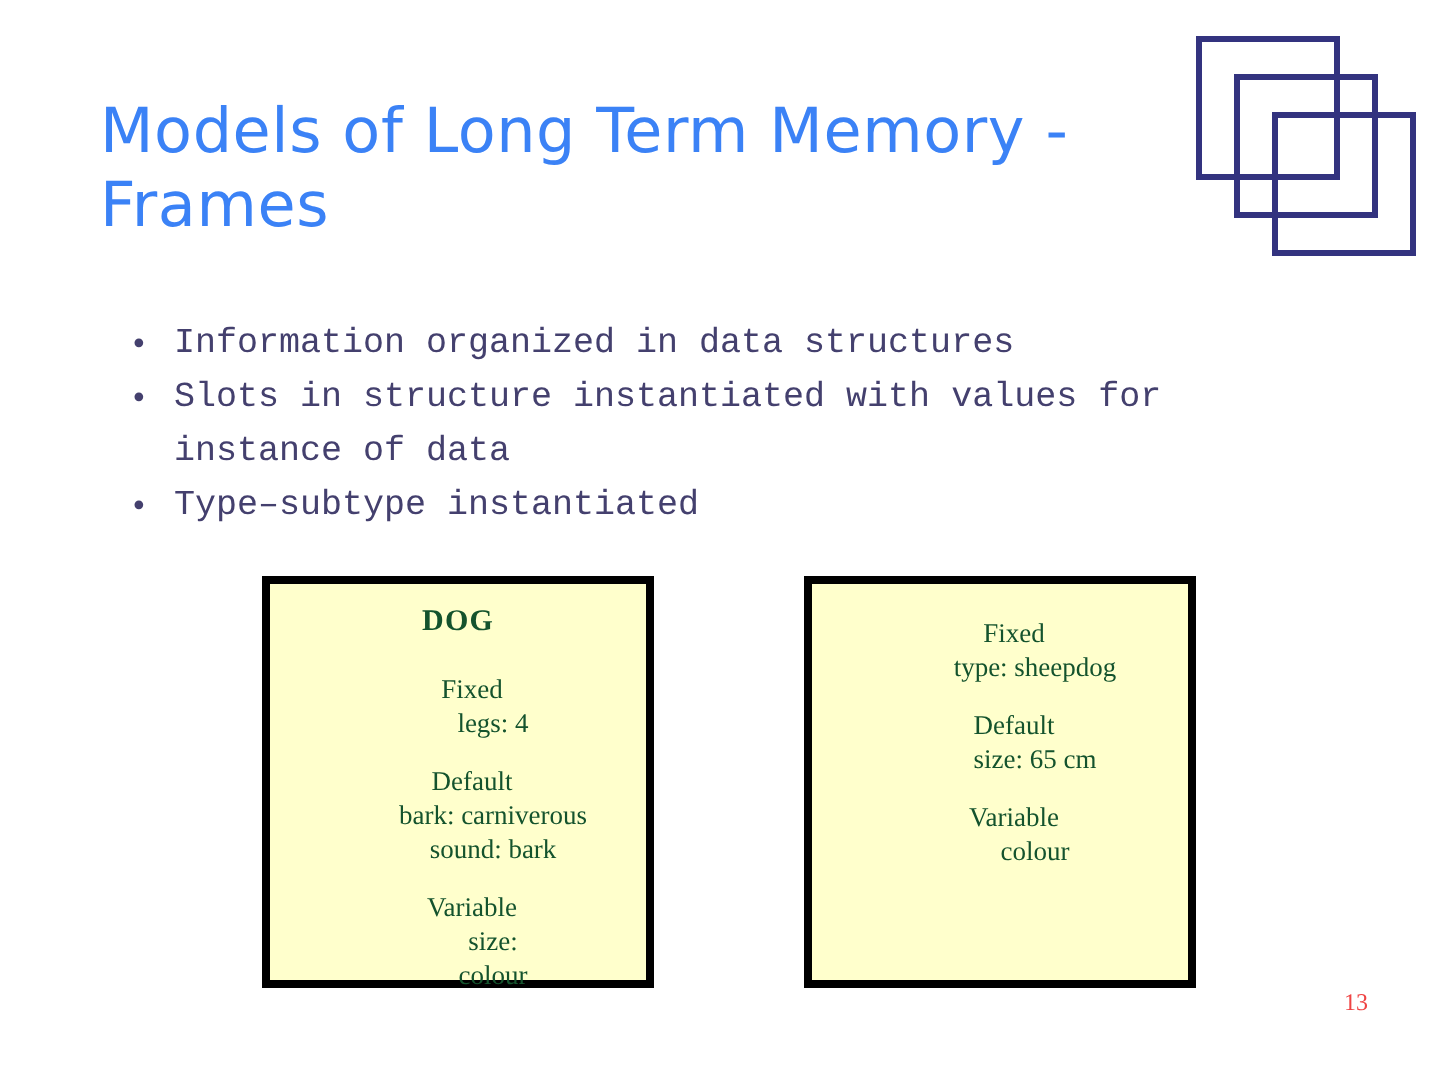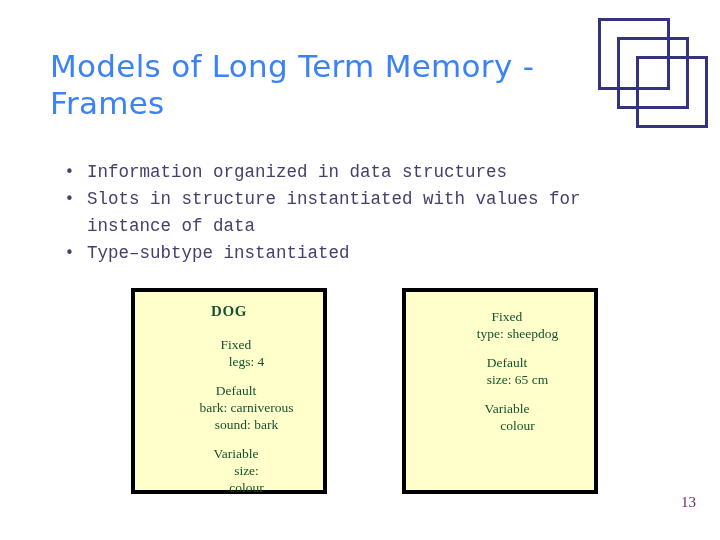--- a/index.html
+++ b/index.html
@@ -110,25 +110,25 @@
     text-align: center;
   }
   .frame-group { margin-bottom: 12px; }
   .frame-group:last-child { margin-bottom: 0; }
   .group-label { }
   .slot-line { padding-left: 21px; }
 
   
   #page-number {
     position: absolute;
-    right: 24px;
+    right: 36px;
     top: 494px;
     font-family: "Liberation Serif", serif;
-    font-size: 15px;
-    color: #701a75;
+    font-size: 12px;
+    color: #ef4444;
   }
 </style>
 </head>
 <body>
 
 <div id="slide">
 
   <div id="deco">
     <div class="sq sq1"></div>
     <div class="sq sq2"></div>

